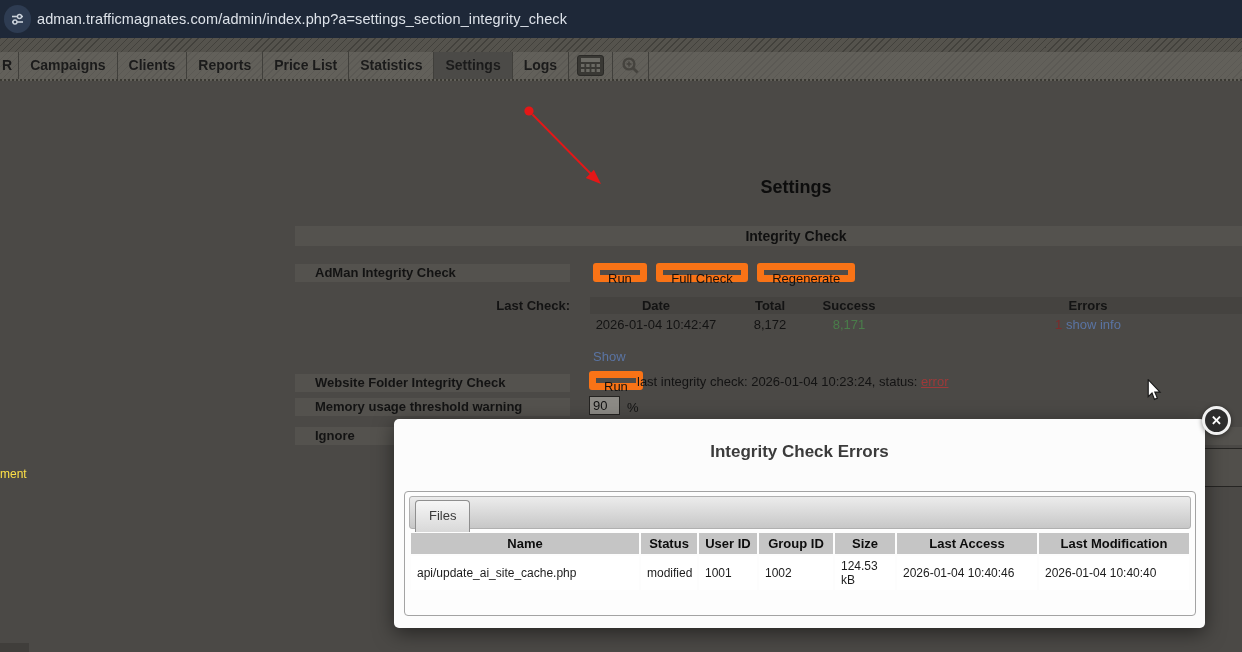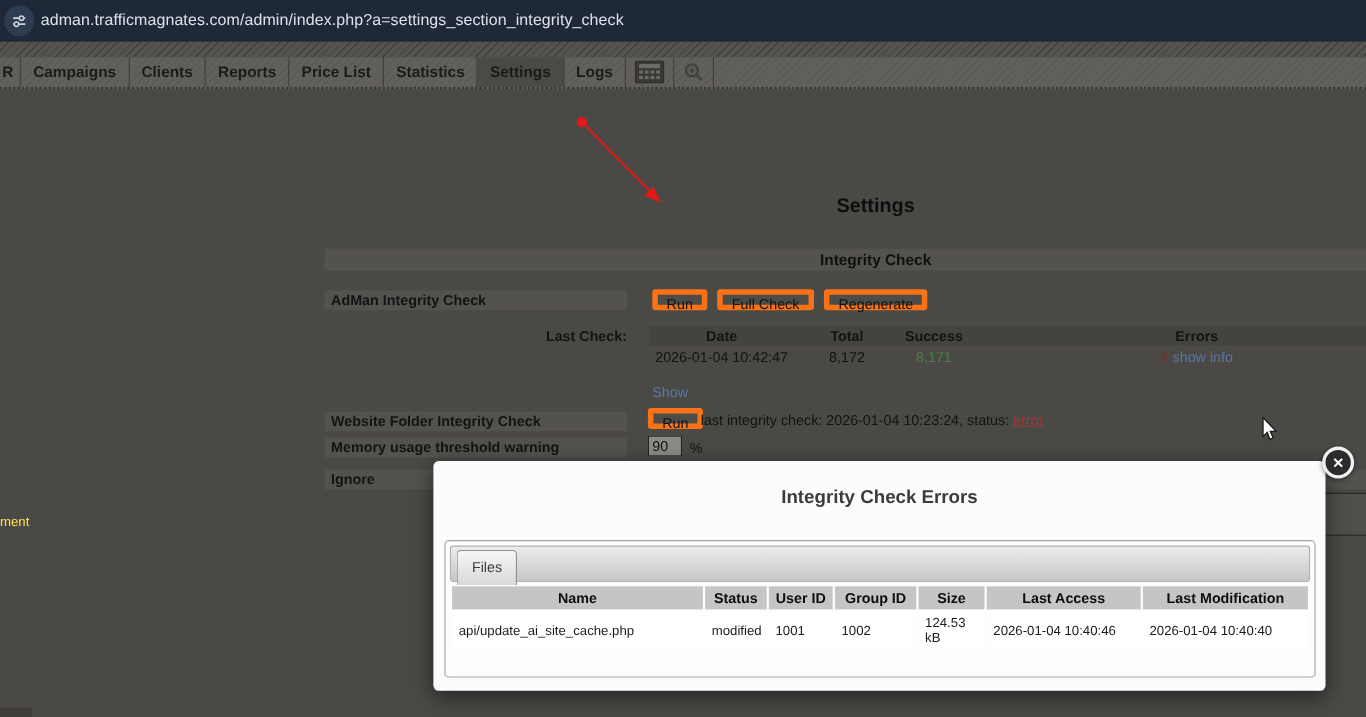--- a/index.html
+++ b/index.html
@@ -26,26 +26,26 @@
           color:#1b1b1b; border-right:1px solid #403f3b; white-space:nowrap; cursor:default; }
   .mtab.partial { padding:0 6px 0 2px; }
   .mtab.active { background:#4b4a47; }
   .micon { height:27px; padding:0 8px; display:flex; align-items:center; border-right:1px solid #403f3b; }
 
   
   #content { position:absolute; left:0; top:83px; width:1242px; height:569px; color:#131313; }
   .page-title { position:absolute; left:796px; top:94px; transform:translateX(-50%);
                 font-size:18px; font-weight:bold; color:#0d0d0d; white-space:nowrap; }
   .band { position:absolute; background:#54524e; }
-  .band-label { font-size:13px; font-weight:bold; color:#131313; line-height:18px; padding-left:6px; white-space:nowrap; }
+  .band-label { font-size:13px; font-weight:bold; color:#131313; line-height:18px; padding-left:6px; white-space:nowrap;margin-left:14px; }
   .rlabel { position:absolute; left:295px; width:275px; text-align:right; font-size:13px;
             font-weight:bold; color:#131313; white-space:nowrap; }
   .ctr { position:absolute; transform:translateX(-50%); white-space:nowrap; font-size:13px; }
   .btn { display:inline-block; height:19px; line-height:17px; padding:0 8px; margin-right:5px;
-         background:rgba(255,255,255,0.02); border:5px solid #f97316; border-radius:3px;
+         background:rgba(255,255,255,0.02); border:7px solid #f97316; border-radius:3px;
          font-size:13px; color:#111; font-family:"Liberation Sans", sans-serif; cursor:pointer; }
   .link { color:#5a74a3; text-decoration:none; cursor:pointer; }
   .err-link { color:#9e3939; text-decoration:underline; cursor:pointer; }
   .green { color:#4a7d4a; }
   .dred { color:#7d2b2b; }
   .mono-ta { position:absolute; background:#514f4b; border:1px solid #262523;
              font-family:"DejaVu Sans Mono", monospace; font-size:12px; color:#141414;
              padding:2px 4px; resize:none; outline:none; }
   .ta-handle { position:absolute; width:9px; height:9px;
                background:repeating-linear-gradient(135deg, transparent 0 2px, #2a2927 2px 3px); }

